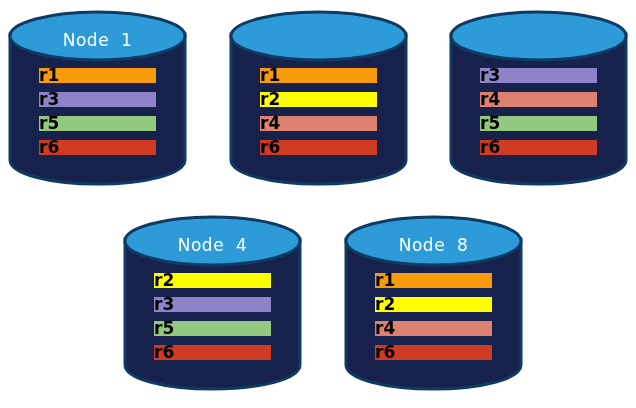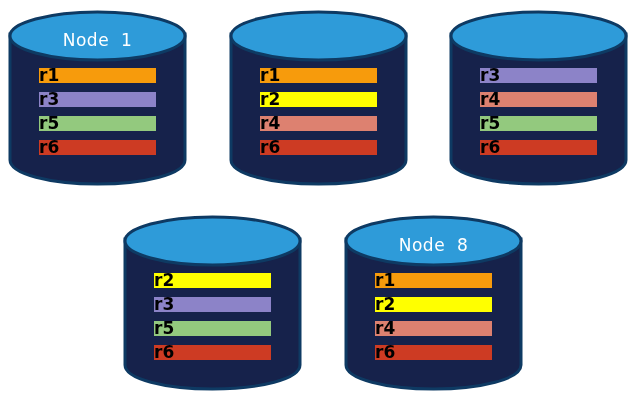--- a/index.html
+++ b/index.html
@@ -111,20 +111,21 @@
         <div class="replica-bar" style="background: rgb(221, 129, 112);">r4</div>
         <div class="replica-bar" style="background: rgb(147, 201, 126);">r5</div>
         <div class="replica-bar" style="background: rgb(205, 59, 35);">r6</div>
       </div>
     </div>
     <div class="node-cylinder" style="left: 123px; top: 213px;">
       <svg class="cyl-svg" viewBox="0 0 179 179">
         <path d="M2,26 L2,152 C2,166 42,176 89.5,176 C137,176 177,166 177,152 L177,26 Z" fill="#16224B" stroke="#0E3A63" stroke-width="3"></path>
         <ellipse cx="89.5" cy="28" rx="87.5" ry="24" fill="#2E9BD9" stroke="#0E3A63" stroke-width="3"></ellipse>
       </svg>
+      <div class="node-title">Node  4</div>
       <div class="replica-stack">
         <div class="replica-bar" style="background: rgb(255, 255, 0);">r2</div>
         <div class="replica-bar" style="background: rgb(140, 131, 200);">r3</div>
         <div class="replica-bar" style="background: rgb(147, 201, 126);">r5</div>
         <div class="replica-bar" style="background: rgb(205, 59, 35);">r6</div>
       </div>
     </div>
     <div class="node-cylinder" style="left: 344px; top: 213px;">
       <svg class="cyl-svg" viewBox="0 0 179 179">
         <path d="M2,26 L2,152 C2,166 42,176 89.5,176 C137,176 177,166 177,152 L177,26 Z" fill="#16224B" stroke="#0E3A63" stroke-width="3"></path>

